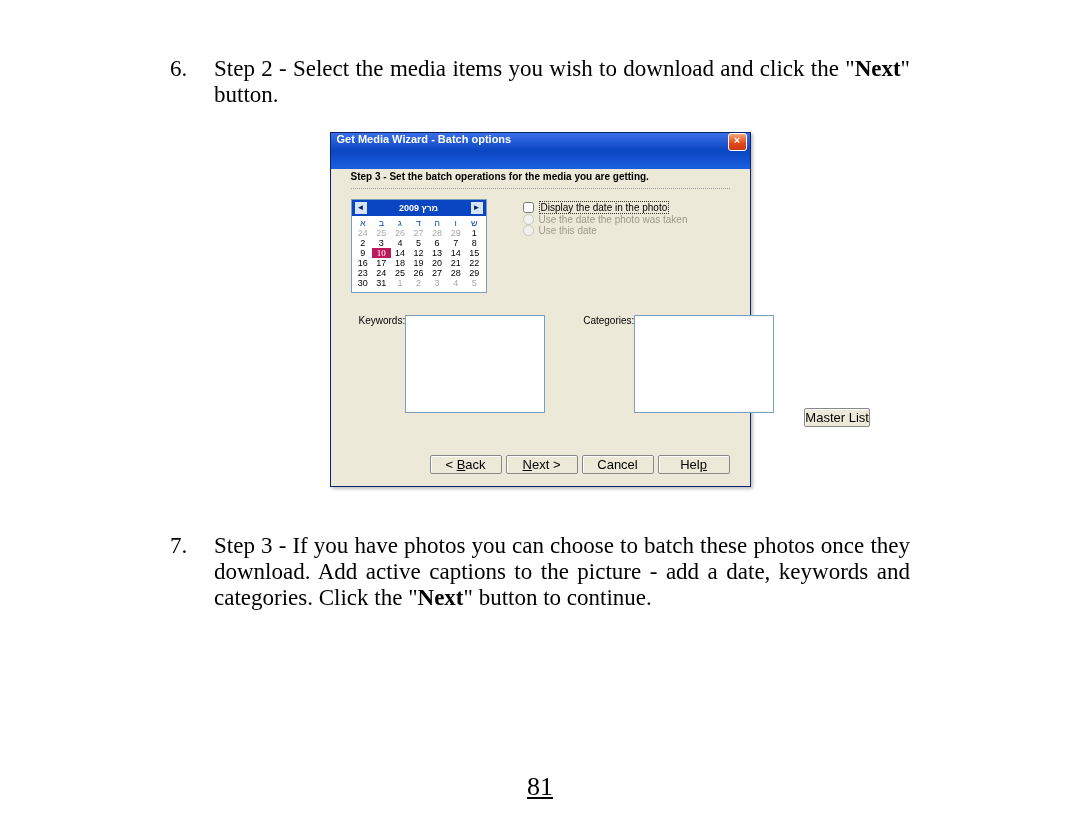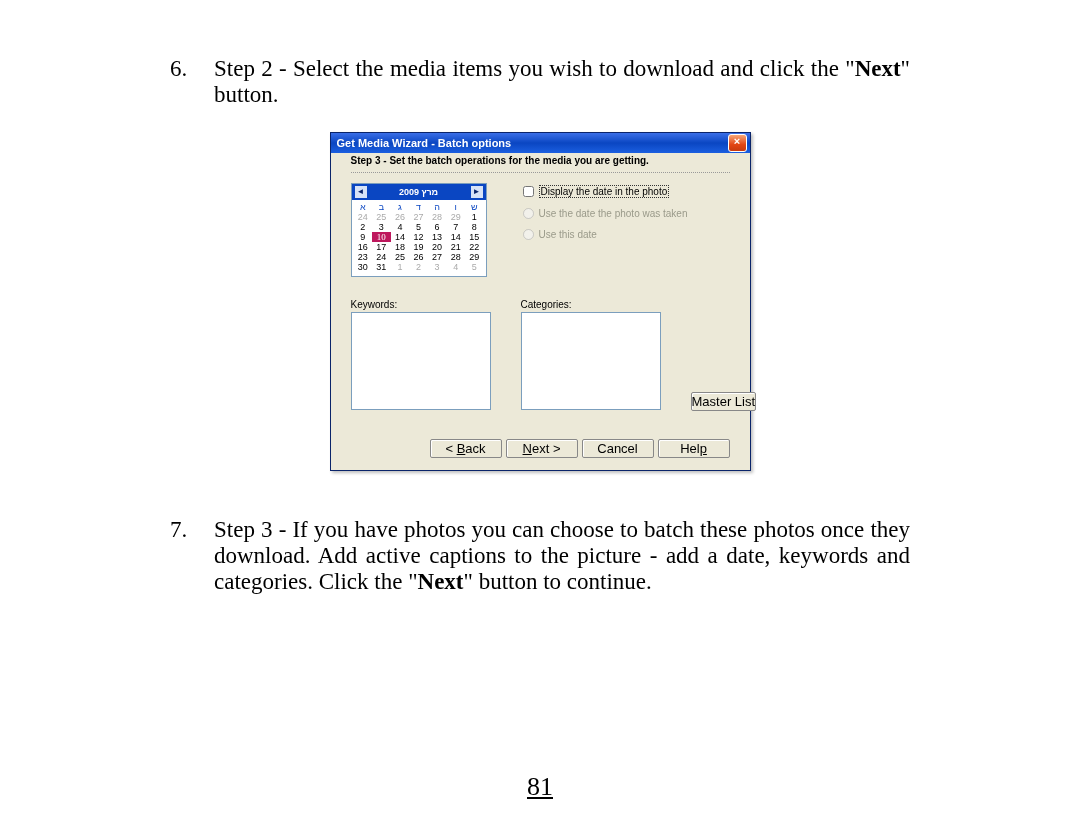--- a/index.html
+++ b/index.html
@@ -42,25 +42,24 @@
   .shot-wrap {
     width: 419px;
     margin: 24px auto 46px auto;
     border: 1px solid #0a246a;
     box-shadow: 2px 2px 3px rgba(0,0,0,.25);
     font-family: Tahoma, Verdana, sans-serif;
     font-size: 11px;
     background: #ece9d8;
   }
   .titlebar {
-    height: 20px;
+    height: 36px;
     background: linear-gradient(to bottom,#3a6ee7,#0a46c2 50%,#1b5fe0);
     color: #fff;
     display: flex;
-    align-items: center;
     padding: 0 3px 0 6px;
     font-size: 11px;
     font-weight: bold;
   }
   .titlebar .title { flex: 1; white-space: nowrap; overflow: hidden; }
   .close-btn {
     width: 17px; height: 16px;
     background: linear-gradient(to bottom,#f7a677,#e24615 60%,#c83a0f);
     border: 1px solid #fff;
     border-radius: 3px;
@@ -123,21 +122,20 @@
     padding: 2px 2px 4px 2px;
     row-gap: 0;
   }
   .cal-dow { color: #0a46c2; font-weight: normal; font-size: 9px; }
   .cal-dim { color: #aaa; }
   .cal-cell { font-size: 9px; padding: 0 0; }
   .cal-sel { background: #be185d; color: #fff; font-family: Liberation Serif, serif; }
   .date-opts {
     display: flex;
     flex-direction: column;
-    gap: 10px;
     font-size: 10px;
     padding-top: 2px;
   }
   .chk, .rad {
     display: flex;
     align-items: center;
     gap: 5px;
   }
   .chk input, .rad input { margin:0; width:11px; height:11px; }
   .chk-dotted {
@@ -145,21 +143,21 @@
     padding: 0 1px;
   }
   .dim-text { color: #9a9a8a; }
 
   .lower {
     margin-top: 22px;
     display: flex;
     gap: 30px;
     align-items: flex-start;
   }
-  .fieldcol { display:flex; flex-direction:column; }
+  .fieldcol { display:flex; flex-direction:row;margin-left:8px; }
   .lbl { font-size: 10px; margin-bottom: 2px; }
   .listbox {
     width: 138px;
     height: 96px;
     background: #fff;
     border: 1px solid #7b9ebd;
   }
   .master-col {
     display:flex;
     align-items:flex-end;

